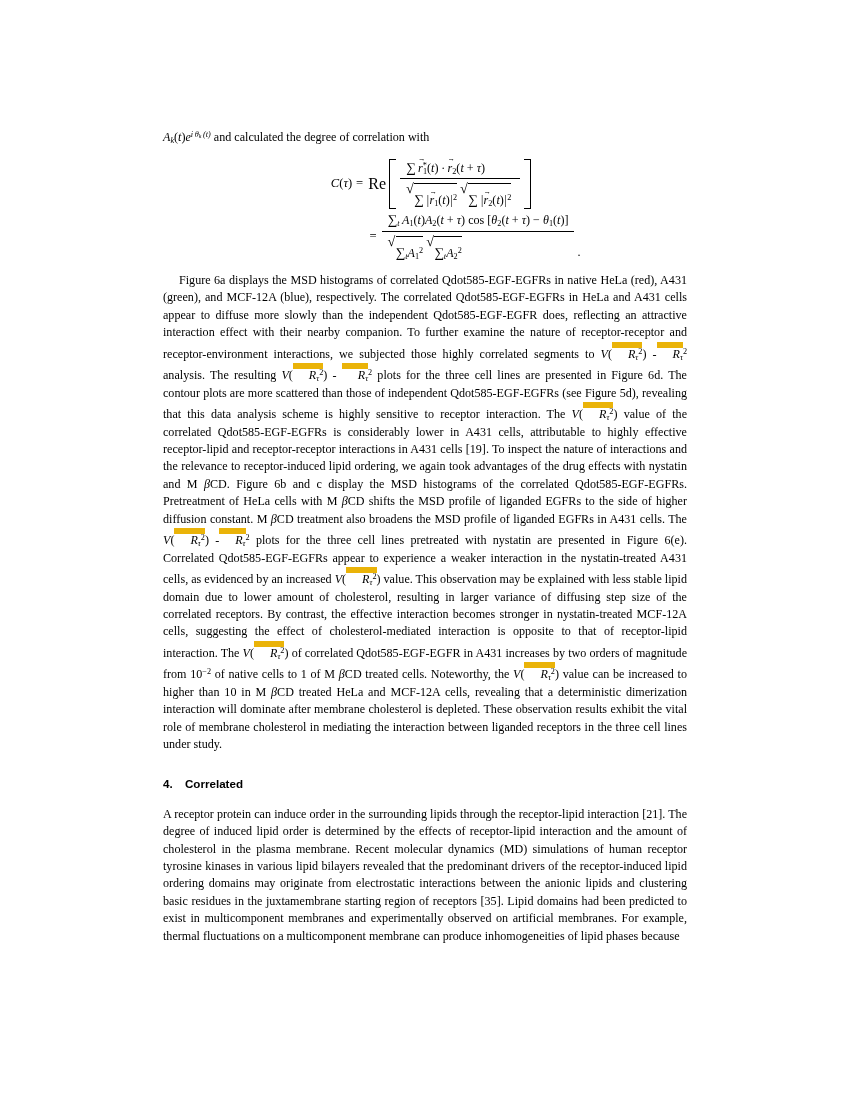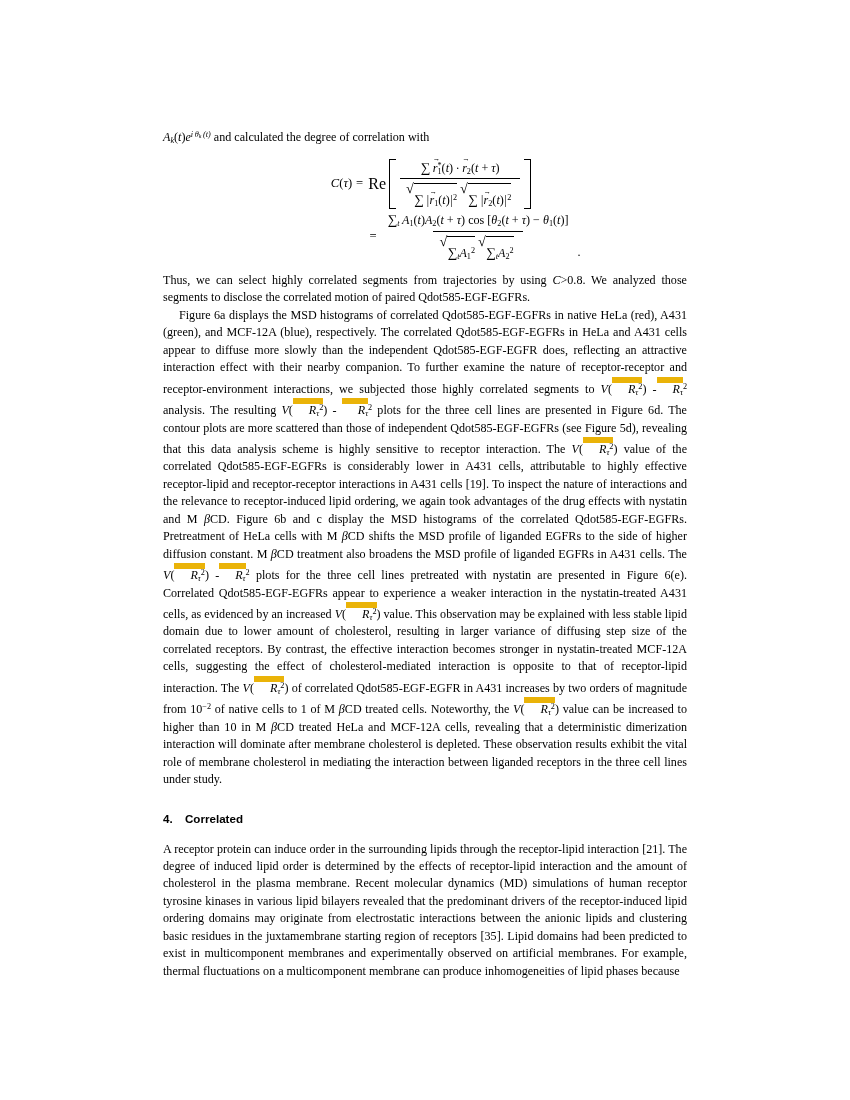--- a/index.html
+++ b/index.html
@@ -130,21 +130,20 @@
   .bracket-r {
     border-right: 1.1px solid #000;
     border-top: 1.1px solid #000;
     border-bottom: 1.1px solid #000;
     margin-left: 4px;
   }
 
   .frac {
     display: inline-flex;
     flex-direction: column;
-    align-items: center;
     vertical-align: middle;
     font-size: 12.1px;
   }
   .frac .num {
     padding: 1px 6px 2px 6px;
     white-space: nowrap;
     font-style: italic;
   }
   .frac .den {
     padding: 3px 6px 1px 6px;
@@ -244,21 +243,20 @@
           <span class="den">
             <span class="rad"><span class="radbar"><span class="sigma">∑</span><span class="sub">t</span><span class="m">A</span><span class="sub-r">1</span><span class="sup">2</span></span></span><span class="rad"><span class="radbar"><span class="sigma">∑</span><span class="sub">t</span><span class="m">A</span><span class="sub-r">2</span><span class="sup">2</span></span></span>
           </span>
         </span>
         <span class="mr" style="align-self:flex-end;margin-left:3px;margin-bottom:2px;">.</span>
       </div>
     </div>
 
     <div class="gap-after-eq"></div>
 
-    <p class="para noindent"><span>Thus, we can select highly correlated segments from trajectories by using </span><span class="m">C</span><span>&gt;0.8. We analyzed those segments to disclose the correlated motion of paired Qdot585-EGF-EGFRs.</span></p>
 
     <p class="para indent"><span>Figure 6a displays the MSD histograms of correlated Qdot585-EGF-EGFRs in native HeLa (red), A431 (green), and MCF-12A (blue), respectively. The correlated Qdot585-EGF-EGFRs in HeLa and A431 cells appear to diffuse more slowly than the independent Qdot585-EGF-EGFR does, reflecting an attractive interaction effect with their nearby companion. To further examine the nature of receptor-receptor and receptor-environment interactions, we subjected those highly correlated segments to </span><span class="vrt"><span class="m">V</span><span class="mr">(</span><span class="ovl"><span class="m">R</span><span class="sub">τ</span><span class="sup">2</span></span><span class="mr">)</span></span><span> -</span><span class="vrt"><span class="ovl"><span class="m">R</span><span class="sub">τ</span></span><span class="sup">2</span></span><span> analysis. The resulting </span><span class="vrt"><span class="m">V</span><span class="mr">(</span><span class="ovl"><span class="m">R</span><span class="sub">τ</span><span class="sup">2</span></span><span class="mr">)</span></span><span> - </span><span class="vrt"><span class="ovl"><span class="m">R</span><span class="sub">τ</span></span><span class="sup">2</span></span><span> plots for the three cell lines are presented in Figure 6d. The contour plots are more scattered than those of independent Qdot585-EGF-EGFRs (see Figure 5d), revealing that this data analysis scheme is highly sensitive to receptor interaction. The </span><span class="vrt"><span class="m">V</span><span class="mr">(</span><span class="ovl"><span class="m">R</span><span class="sub">τ</span><span class="sup">2</span></span><span class="mr">)</span></span><span> value of the correlated Qdot585-EGF-EGFRs is considerably lower in A431 cells, attributable to highly effective receptor-lipid and receptor-receptor interactions in A431 cells [19]. To inspect the nature of interactions and the relevance to receptor-induced lipid ordering, we again took advantages of the drug effects with nystatin and M&nbsp;</span><span class="m">β</span><span>CD. Figure 6b and c display the MSD histograms of the correlated Qdot585-EGF-EGFRs. Pretreatment of HeLa cells with M&nbsp;</span><span class="m">β</span><span>CD shifts the MSD profile of liganded EGFRs to the side of higher diffusion constant. M&nbsp;</span><span class="m">β</span><span>CD treatment also broadens the MSD profile of liganded EGFRs in A431 cells. The </span><span class="vrt"><span class="m">V</span><span class="mr">(</span><span class="ovl"><span class="m">R</span><span class="sub">τ</span><span class="sup">2</span></span><span class="mr">)</span></span><span> -</span><span class="vrt"><span class="ovl"><span class="m">R</span><span class="sub">τ</span></span><span class="sup">2</span></span><span> plots for the three cell lines pretreated with nystatin are presented in Figure 6(e). Correlated Qdot585-EGF-EGFRs appear to experience a weaker interaction in the nystatin-treated A431 cells, as evidenced by an increased </span><span class="vrt"><span class="m">V</span><span class="mr">(</span><span class="ovl"><span class="m">R</span><span class="sub">τ</span><span class="sup">2</span></span><span class="mr">)</span></span><span> value. This observation may be explained with less stable lipid domain due to lower amount of cholesterol, resulting in larger variance of diffusing step size of the correlated receptors. By contrast, the effective interaction becomes stronger in nystatin-treated MCF-12A cells, suggesting the effect of cholesterol-mediated interaction is opposite to that of receptor-lipid interaction. The </span><span class="vrt"><span class="m">V</span><span class="mr">(</span><span class="ovl"><span class="m">R</span><span class="sub">τ</span><span class="sup">2</span></span><span class="mr">)</span></span><span> of correlated Qdot585-EGF-EGFR in A431 increases by two orders of magnitude from 10</span><span class="sup">−2</span><span> of native cells to 1 of M&nbsp;</span><span class="m">β</span><span>CD treated cells. Noteworthy, the </span><span class="vrt"><span class="m">V</span><span class="mr">(</span><span class="ovl"><span class="m">R</span><span class="sub">τ</span><span class="sup">2</span></span><span class="mr">)</span></span><span> value can be increased to higher than 10 in M&nbsp;</span><span class="m">β</span><span>CD treated HeLa and MCF-12A cells, revealing that a deterministic dimerization interaction will dominate after membrane cholesterol is depleted. These observation results exhibit the vital role of membrane cholesterol in mediating the interaction between liganded receptors in the three cell lines under study.</span></p>
 
     <div class="sp-before-heading"></div>
 
     <div class="heading">
       <span class="num">4.</span>
       <span>Correlated</span>
     </div>
 

